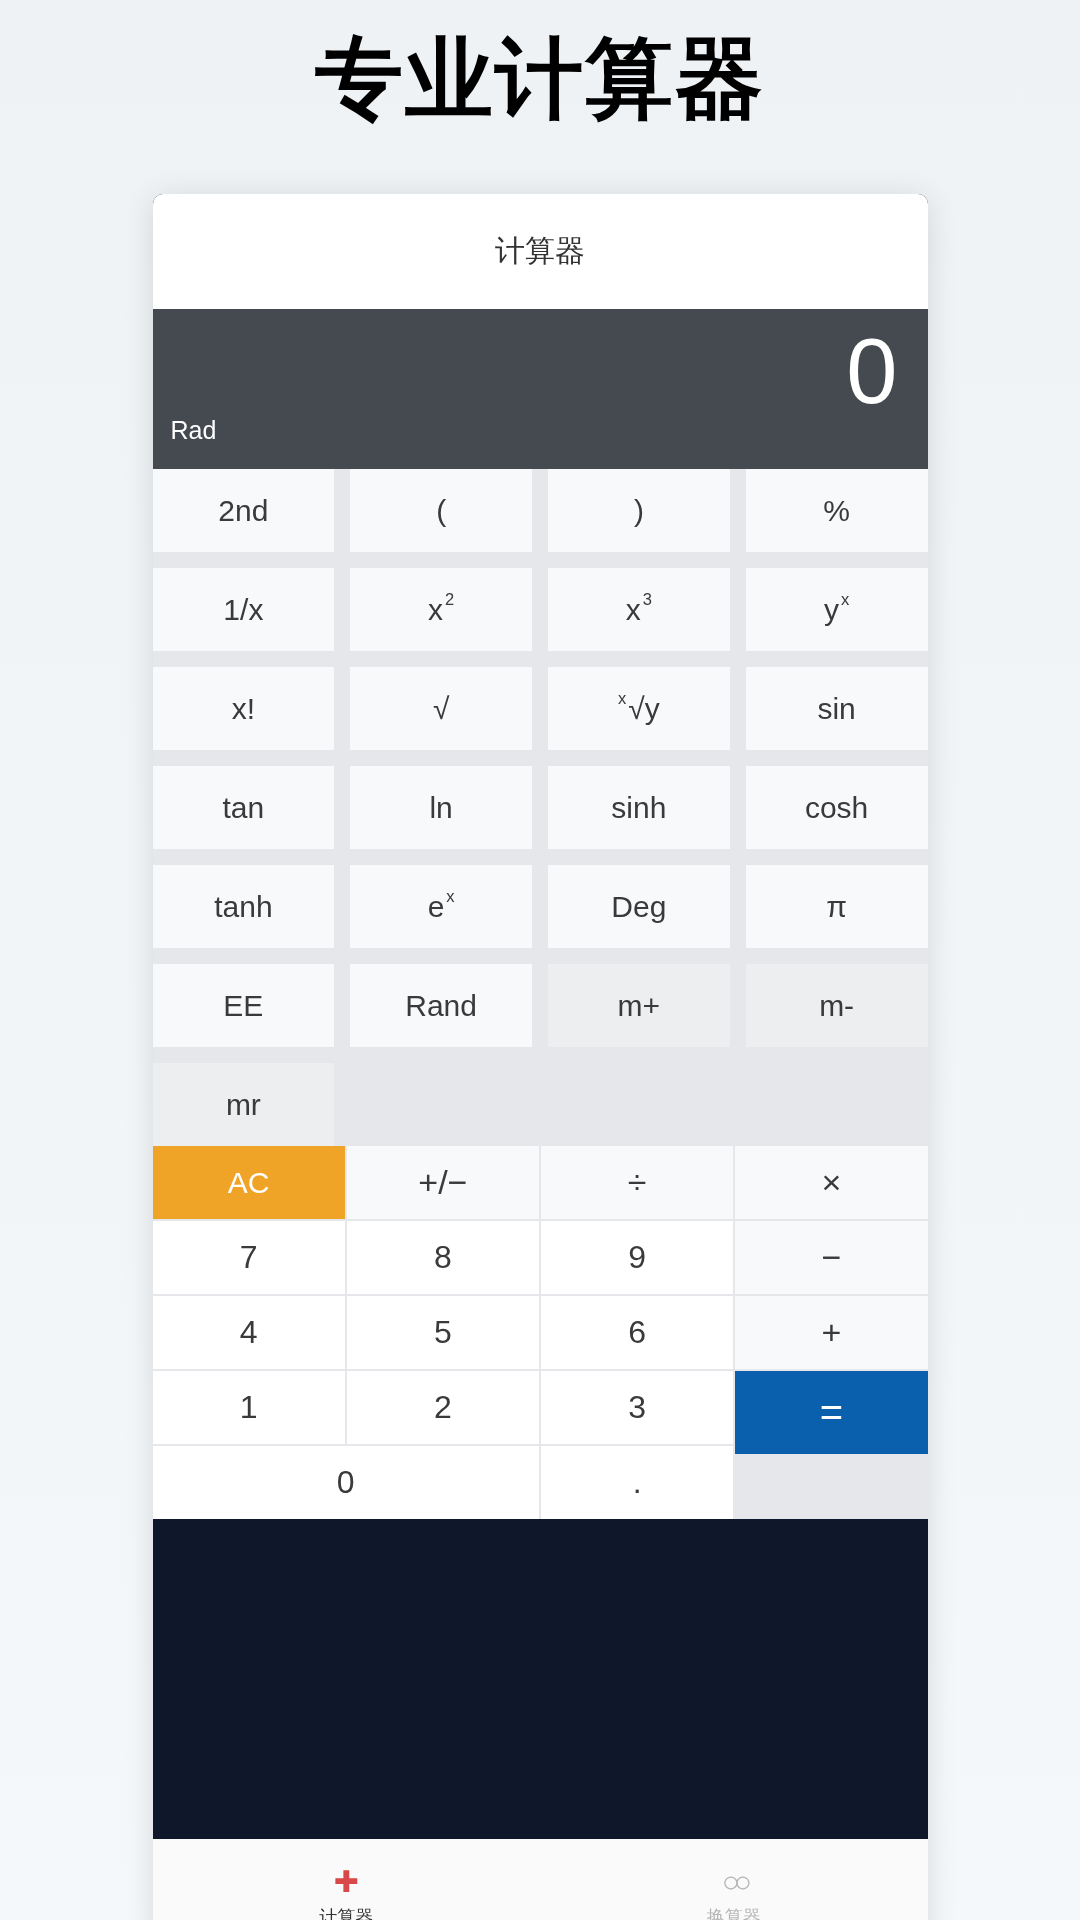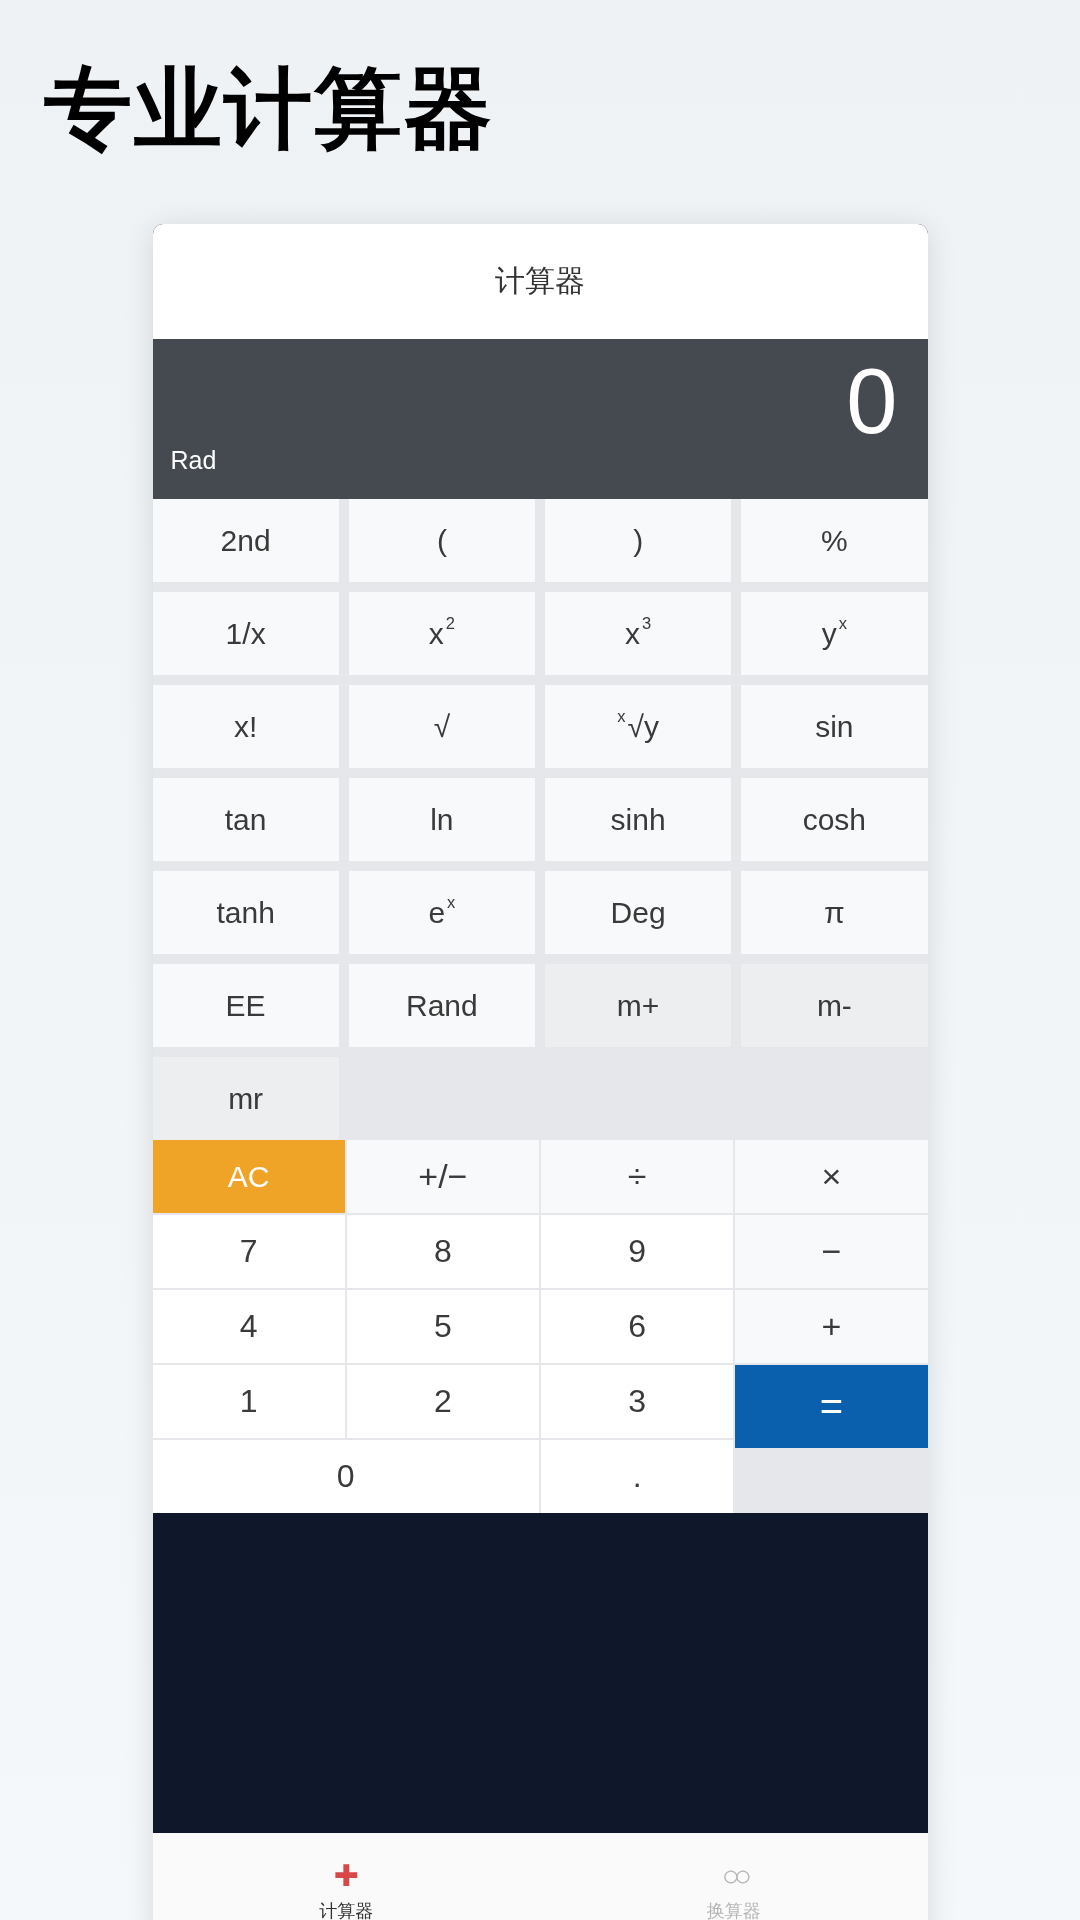--- a/index.html
+++ b/index.html
@@ -4,26 +4,26 @@
   <style>
     * { margin: 0; padding: 0; box-sizing: border-box; }
     body {
       width: 1080px;
       height: 1920px;
       background: linear-gradient(180deg, #eef2f5 0%, #f5f8fa 100%);
       font-family: -apple-system, "Helvetica Neue", Arial, sans-serif;
       overflow: hidden;
     }
     .page-title {
+      text-align: center;
       font-size: 88px;
       font-weight: 700;
       color: #000;
-      padding-top: 50px;
+      padding-top: 20px;
       letter-spacing: 2px;
-      margin-left: 44px;
     }
     .phone {
       width: 775px;
       margin: 55px auto 0;
       background: #0f172a;
       border-radius: 10px;
       box-shadow: 0 4px 30px rgba(0,0,0,0.12);
       overflow: hidden;
     }
     .app-header {
@@ -50,21 +50,21 @@
     }
     .display-mode {
       position: absolute;
       left: 18px;
       bottom: 24px;
       font-size: 25px;
     }
     .keypad {
       display: grid;
       grid-template-columns: repeat(4, 1fr);
-      gap: 10px;
+      gap: 16px;
       background: #e5e7ea;
       padding: 0;
       text-align: right;
     }
     .key {
       background: #f8f9fa;
       height: 83px;
       display: flex;
       align-items: center;
       justify-content: center;

